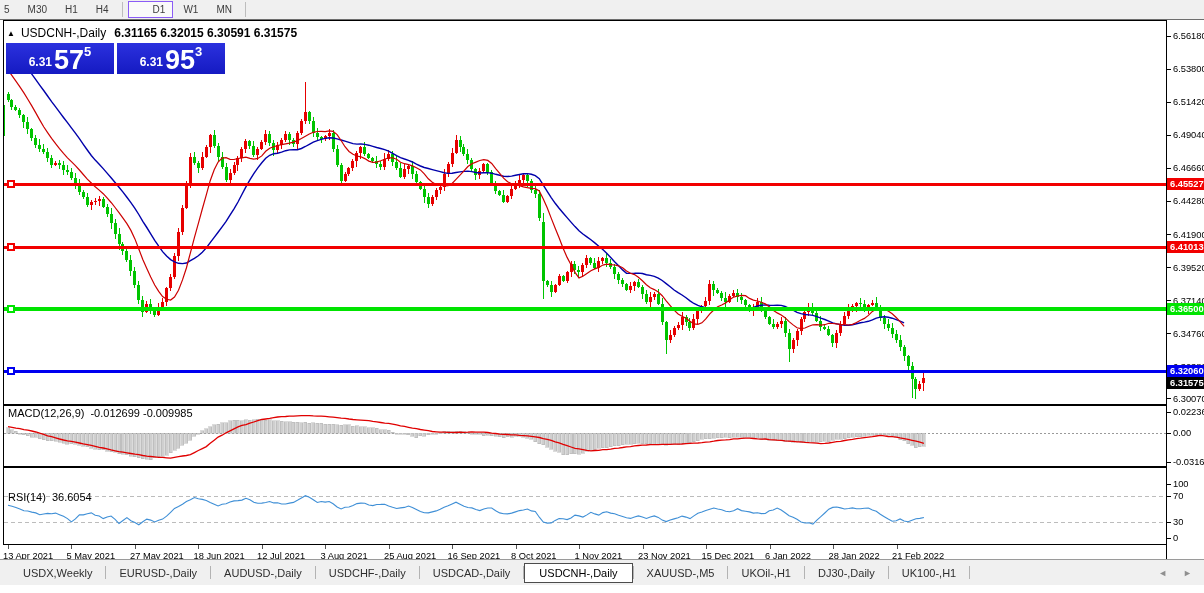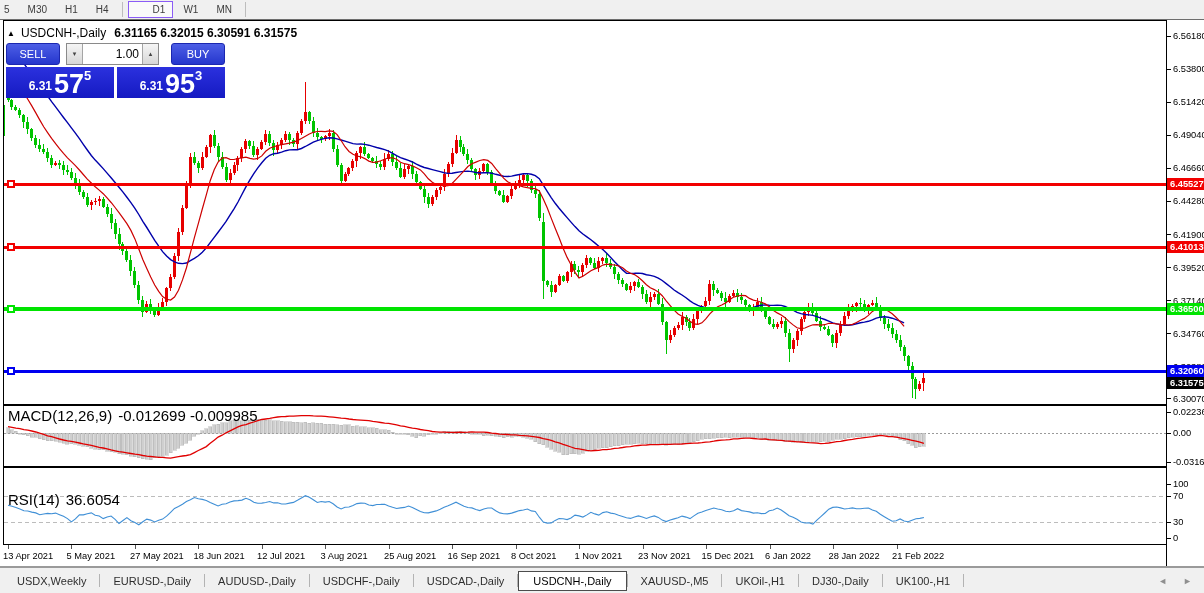--- a/index.html
+++ b/index.html
@@ -33,25 +33,25 @@
   .tw-vol{flex:1;min-width:0;border:none;outline:none;text-align:right;font-size:12px;
           padding:0 3px 0 0;font-family:"Liberation Sans",sans-serif;color:#000;background:#fff;}
   .tw-buy{margin-left:12px;}
   .tw-row2{display:flex;height:31px;gap:3px;}
   .price-panel{flex:1;background:linear-gradient(180deg,#2b31de 0%,#151ac2 100%);color:#fff;
                display:flex;align-items:flex-end;justify-content:center;padding-bottom:1px;}
   .pp-prefix{font-size:12px;font-weight:bold;margin:0 2px 4px 0;}
   .pp-big{font-size:27px;line-height:26px;font-weight:bold;}
   .pp-sup{font-size:13px;font-weight:bold;align-self:flex-start;margin-top:1px;}
   
-  .pane-label{position:absolute;left:8px;z-index:10;font-size:15px;color:#000;white-space:nowrap;}
+  .pane-label{position:absolute;left:8px;z-index:10;font-size:11px;color:#000;white-space:nowrap;}
   .pane-label .vals{margin-left:6px;}
   
-  .tabbar{position:absolute;bottom:0;left:0;width:100%;height:26px;background:#f0f0f0;
-          border-top:1px solid #9a9a9a;display:flex;align-items:center;padding-left:4px;
+  .tabbar{position:absolute;bottom:8px;left:0;width:100%;height:26px;background:#f0f0f0;
+          border-top:1px solid #9a9a9a;display:flex;align-items:center;padding-left:10px;
           box-sizing:border-box;font-size:11px;color:#2e2e2e;z-index:30;}
   .tab{padding:4px 13px;white-space:nowrap;cursor:pointer;}
   .tab.active{background:#fff;border:1px solid #4c4c4c;padding:3px 14px;color:#000;}
   .tabsep{width:1px;height:13px;background:#b3b3b3;}
   .tabnav{position:absolute;right:12px;top:8px;color:#8f8f8f;font-size:9px;display:flex;gap:16px;}
   .tabnav span{cursor:pointer;}
 </style>
 </head>
 <body>
 
@@ -898,29 +898,20 @@
       </g>
     </svg>
 
   <div class="chart-title">
     <span class="tri">▲</span>
     <span>USDCNH-,Daily</span>
     <span class="ohlc">6.31165 6.32015 6.30591 6.31575</span>
   </div>
 
   <div class="trade-widget">
-    <div class="tw-row1">
-      <div class="tw-btn">SELL</div>
-      <div class="tw-spinner">
-        <div class="tw-spinbtn dn">▾</div>
-        <input class="tw-vol" value="1.00" style="">
-        <div class="tw-spinbtn up">▴</div>
-      </div>
-      <div class="tw-btn tw-buy">BUY</div>
-    </div>
     <div class="tw-row2">
       <div class="price-panel">
         <span class="pp-prefix">6.31</span>
         <span class="pp-big">57</span>
         <span class="pp-sup">5</span>
       </div>
       <div class="price-panel">
         <span class="pp-prefix">6.31</span>
         <span class="pp-big">95</span>
         <span class="pp-sup">3</span>

